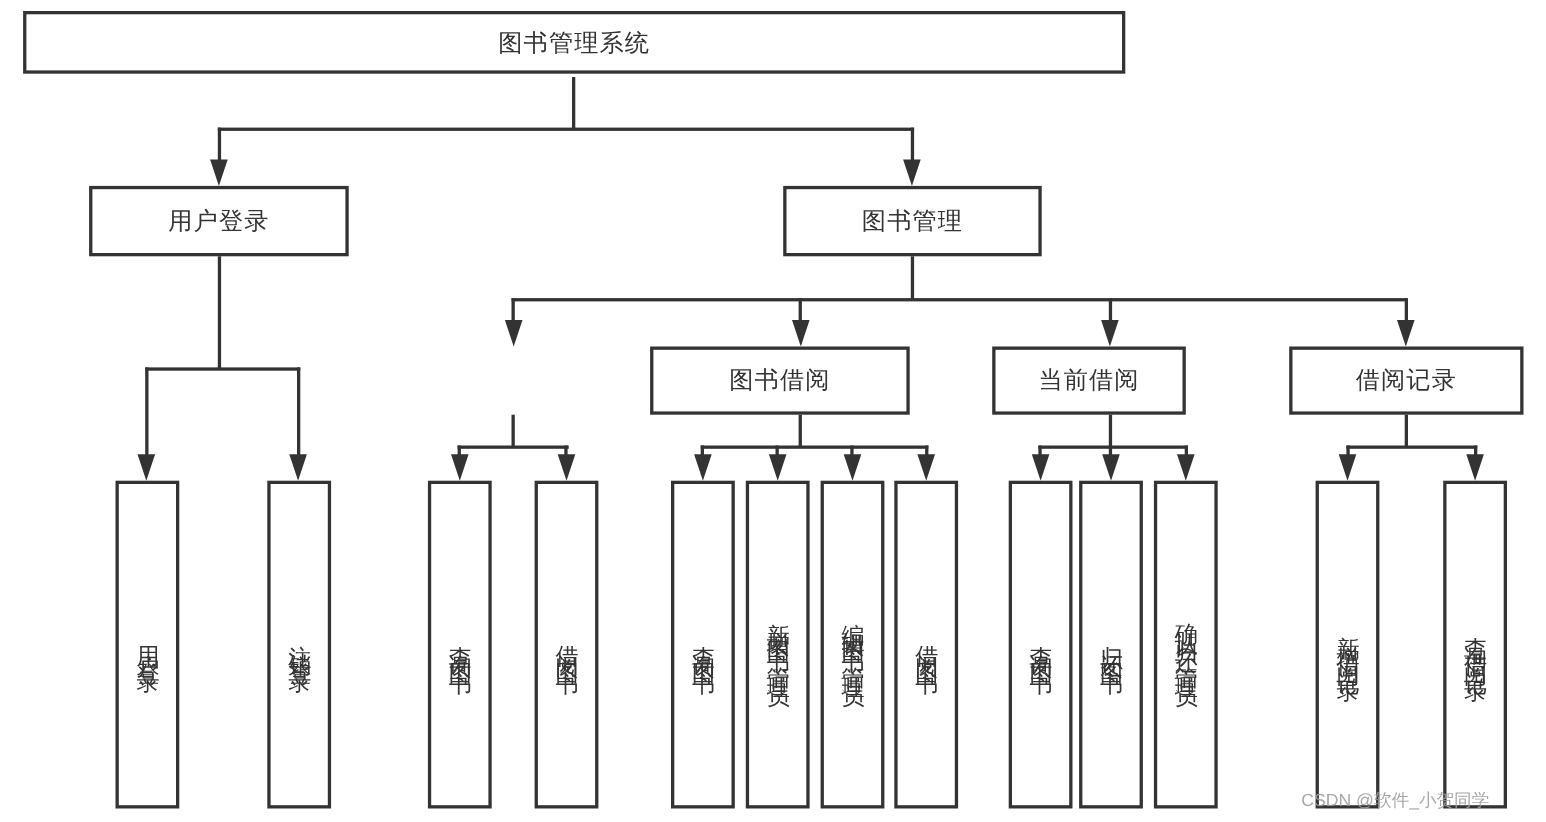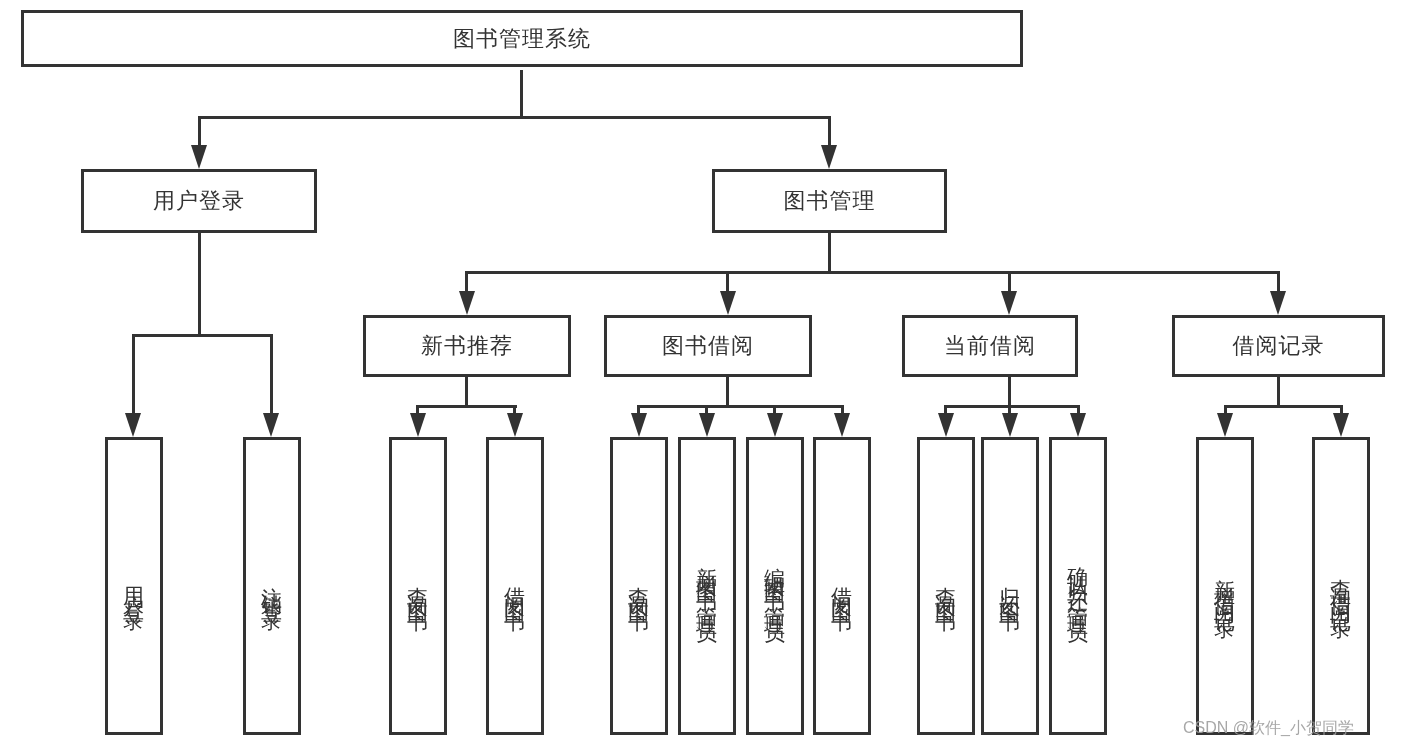--- a/index.html
+++ b/index.html
@@ -70,24 +70,21 @@
   <div class="h" style="left:465px;top:271px;width:814px"></div>
   <div class="v" style="left:465px;top:271px;height:22px"></div>
   <div class="t" style="left:459px;top:291px"></div>
   <div class="v" style="left:726px;top:271px;height:22px"></div>
   <div class="t" style="left:720px;top:291px"></div>
   <div class="v" style="left:1008px;top:271px;height:22px"></div>
   <div class="t" style="left:1001px;top:291px"></div>
   <div class="v" style="left:1277px;top:271px;height:22px"></div>
   <div class="t" style="left:1270px;top:291px"></div>
 
-  <div class="b" style="left:363px;top:315px;width:208px;height:62px">
-    <span>新书推荐</span>
-  </div>
-  <div class="b" style="left:604px;top:315px;width:208px;height:62px">
+  <div class="b" style="left:591px;top:315px;width:236px;height:62px">
     <span>图书借阅</span>
   </div>
   <div class="b" style="left:902px;top:315px;width:176px;height:62px">
     <span>当前借阅</span>
   </div>
   <div class="b" style="left:1172px;top:315px;width:213px;height:62px">
     <span>借阅记录</span>
   </div>
 
   <div class="v" style="left:465px;top:377px;height:30px"></div>

